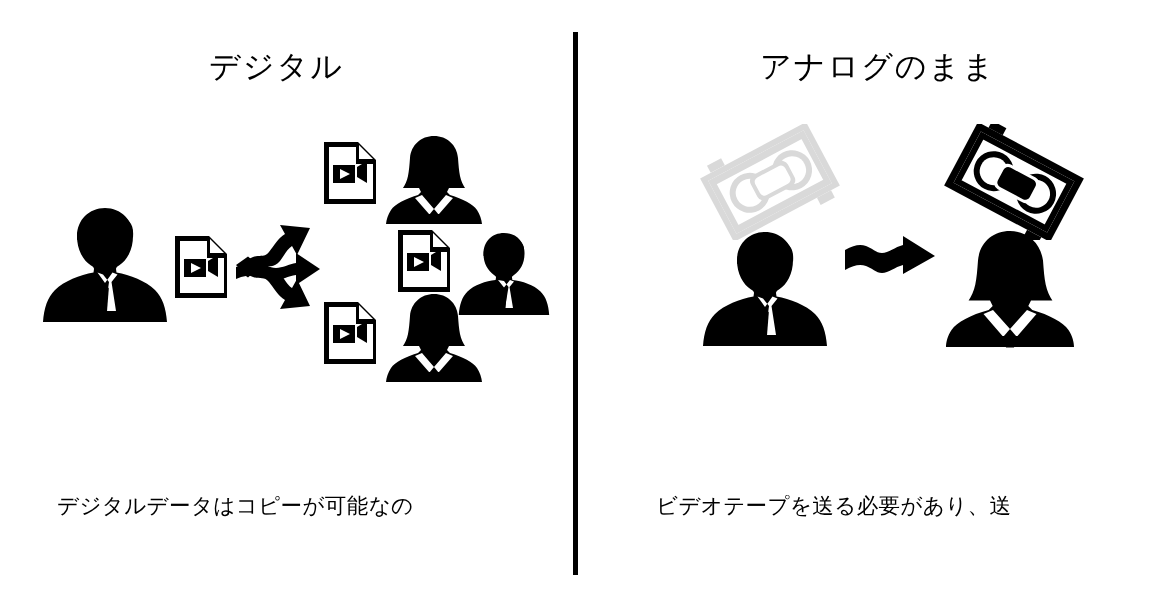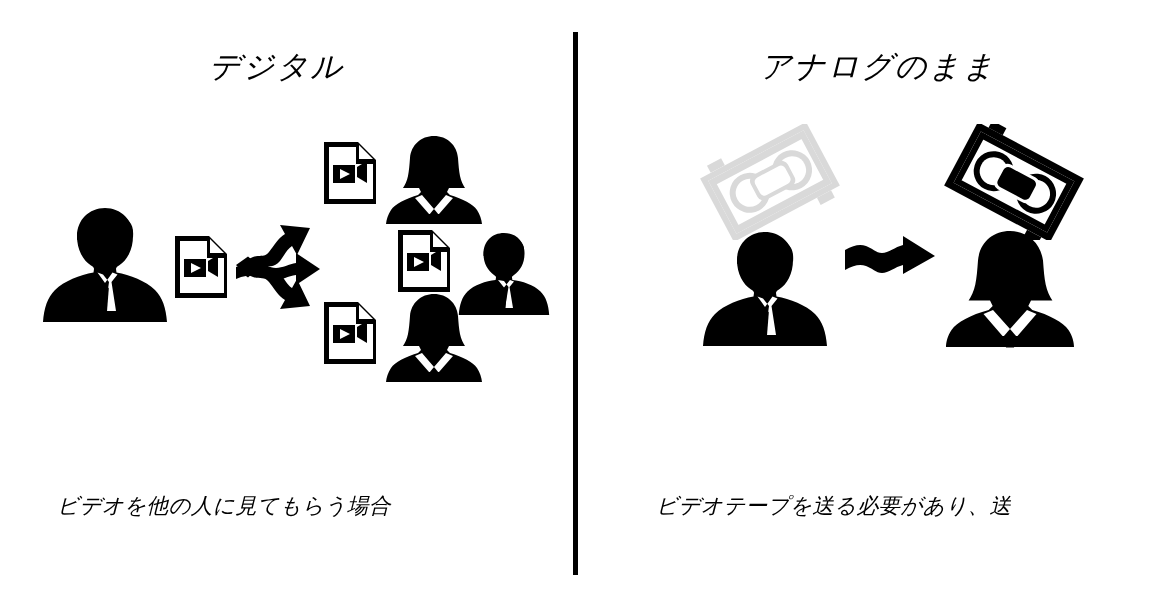--- a/index.html
+++ b/index.html
@@ -27,21 +27,20 @@
     top: 32px;
     width: 5px;
     height: 543px;
     background: #000000;
   }
   
   .panel {
     position: absolute;
     top: 0;
     height: 600px;
-    font-style: italic;
   }
   .panel-left  { left: 0px;   width: 573px; }
   .panel-right { left: 578px; width: 592px; border-radius: 31px; }
 
   .panel-title {
     position: absolute;
     top: 48px;
     width: 100%;
     text-align: center;
     font-size: 31px;
@@ -187,21 +186,21 @@
                  l2 4-3 3C19 65 9 70 5 76c-3 4.5-4.5 9.5-5 14h96c-0.5-4.5-2-9.5-5-14
                  -4-6-14-11-27-15l-3-3 2-4h16c-2-3-4-7-5-12-1-5-1.5-11-2-18C71 11 61 2 48 2z"></path>
           <path fill="#fff" d="M36 61l12 14 12-14 7 3-14 16h-10L29 64z"></path>
           <path fill="#000" d="M48 75l5 6-2 9h-6l-2-9z"></path>
         </svg>
       </div>
 
     </div>
 
     <div class="caption">
-      <div>ビデオを他の人に見てもらう場合</div>
+      <div>デジタルデータはコピーが可能なの</div>
       <div>で、インターネットですぐに誰にで</div>
       
     </div>
   </div>
 
   <div class="panel panel-right">
 
     <div class="panel-title">アナログのまま</div>
 
     <div class="illus">

